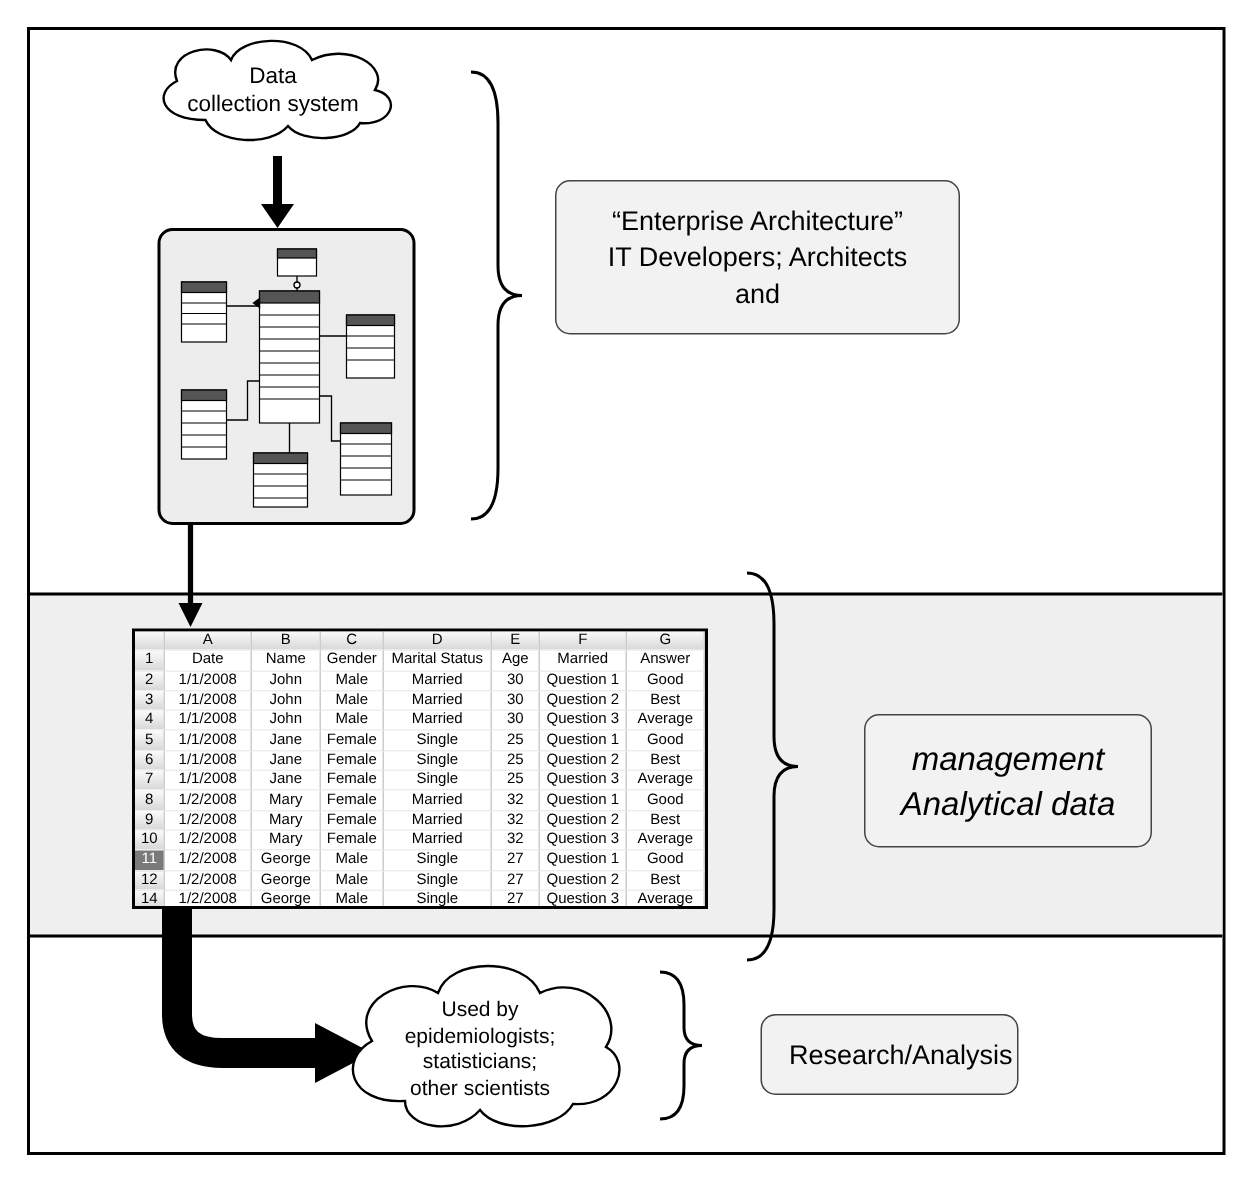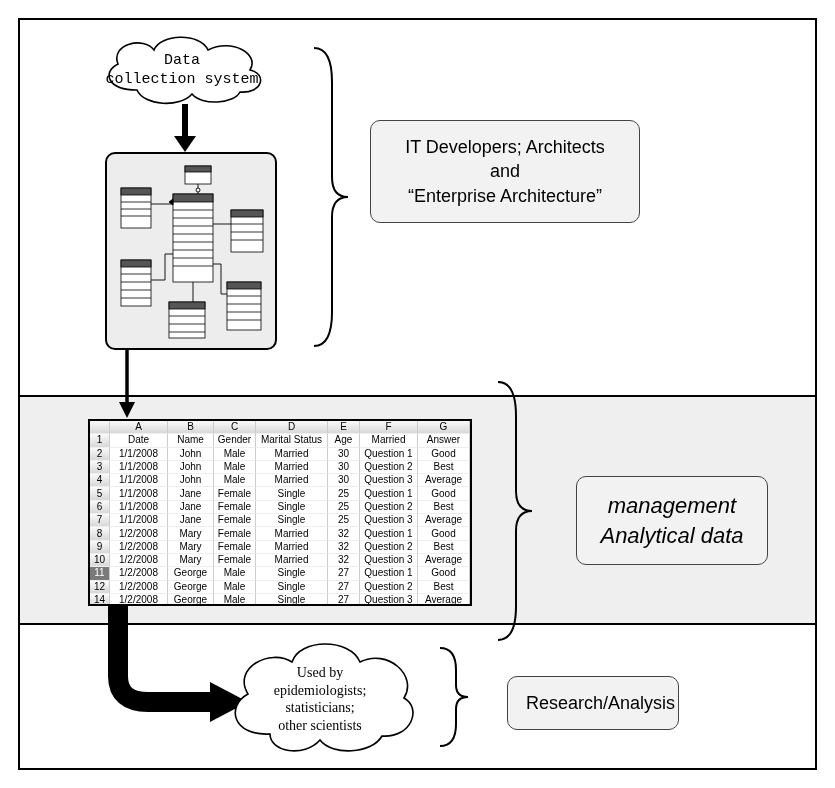--- a/index.html
+++ b/index.html
@@ -94,21 +94,21 @@
   .arrow { position:absolute; }
   .bracket { position:absolute; }
 </style>
 </head>
 <body>
 
 <div class="frame">
 
   <div class="band" style="top:375px; height:230px;"></div>
 
-  <div class="cloud" style="left:72px; top:10px; width:180px; height:78px;font-family:Liberation Mono, monospace;">
+  <div class="cloud" style="left:72px; top:0; width:180px; height:78px;">
     <svg width="180" height="78" viewBox="0 0 180 78">
       <path d="M45 60 C15 60 10 42 26 34 C18 14 52 6 62 20 C68 4 108 2 116 20 C140 8 168 24 158 40 C176 44 170 64 148 62 C142 74 110 76 100 64 C88 78 52 76 45 60 Z" fill="#fff" stroke="#000" stroke-width="1.6"></path>
     </svg>
     <div class="cloud-text" style="top:22px; font-size:15px;">
       <div>Data</div>
       <div>collection system</div>
     </div>
   </div>
 
   <svg class="arrow" style="left:150px; top:82px;" width="30" height="52">
@@ -178,22 +178,22 @@
         <circle cx="91" cy="36" r="2" fill="#fff"></circle>
         <path d="M62 48 l4 -3 l0 6 z" fill="#000"></path>
       </g>
     </svg>
   </div>
 
   <svg class="bracket" style="left:282px; top:22px;" width="48" height="310">
     <path d="M12 6 Q30 6 30 40 L30 135 Q30 155 46 155 Q30 155 30 175 L30 270 Q30 304 12 304" fill="none" stroke="#000" stroke-width="2"></path>
   </svg>
   <div class="label-box" style="left:350px; top:100px; width:270px;">
+    <div>“Enterprise Architecture”</div>
     <div>IT Developers; Architects and</div>
-    <div>“Enterprise Architecture”</div>
   </div>
 
   <svg class="arrow" style="left:97px; top:330px;" width="20" height="70">
     <line x1="10" y1="0" x2="10" y2="54" stroke="#000" stroke-width="3.5"></line>
     <polygon points="10,68 2,52 18,52" fill="#000"></polygon>
   </svg>
 
   <div class="spreadsheet">
     <div class="ss-grid" id="ssgrid">
         <div class="ss-colhdr"></div>
@@ -321,21 +321,21 @@
 
   <svg class="arrow" style="left:78px; top:586px;" width="160" height="120">
     <path d="M20 0 L20 70 Q20 96 50 96 L116 96" fill="none" stroke="#000" stroke-width="20" stroke-linecap="butt"></path>
     <polygon points="150,96 112,76 112,116" fill="#000"></polygon>
   </svg>
 
   <div class="cloud" style="left:200px; top:614px; width:200px; height:124px;">
     <svg width="200" height="124" viewBox="0 0 200 124">
       <path d="M50 100 C12 102 6 72 28 60 C12 34 50 14 72 28 C80 4 130 4 140 28 C168 14 198 42 184 64 C202 74 192 104 162 102 C152 120 112 122 100 106 C84 124 50 118 50 100 Z" fill="#fff" stroke="#000" stroke-width="1.6"></path>
     </svg>
-    <div class="cloud-text" style="top:30px; font-size:14px; line-height:1.25;font-family:Liberation Serif, serif;">
+    <div class="cloud-text" style="top:30px; font-size:14px; line-height:1.25;">
       <div>Used by</div>
       <div>epidemiologists;</div>
       <div>statisticians;</div>
       <div>other scientists</div>
     </div>
   </div>
 
   <svg class="bracket" style="left:410px; top:622px;" width="40" height="110">
     <path d="M10 6 Q26 6 26 28 L26 43 Q26 55 38 55 Q26 55 26 67 L26 82 Q26 104 10 104" fill="none" stroke="#000" stroke-width="2"></path>
   </svg>

